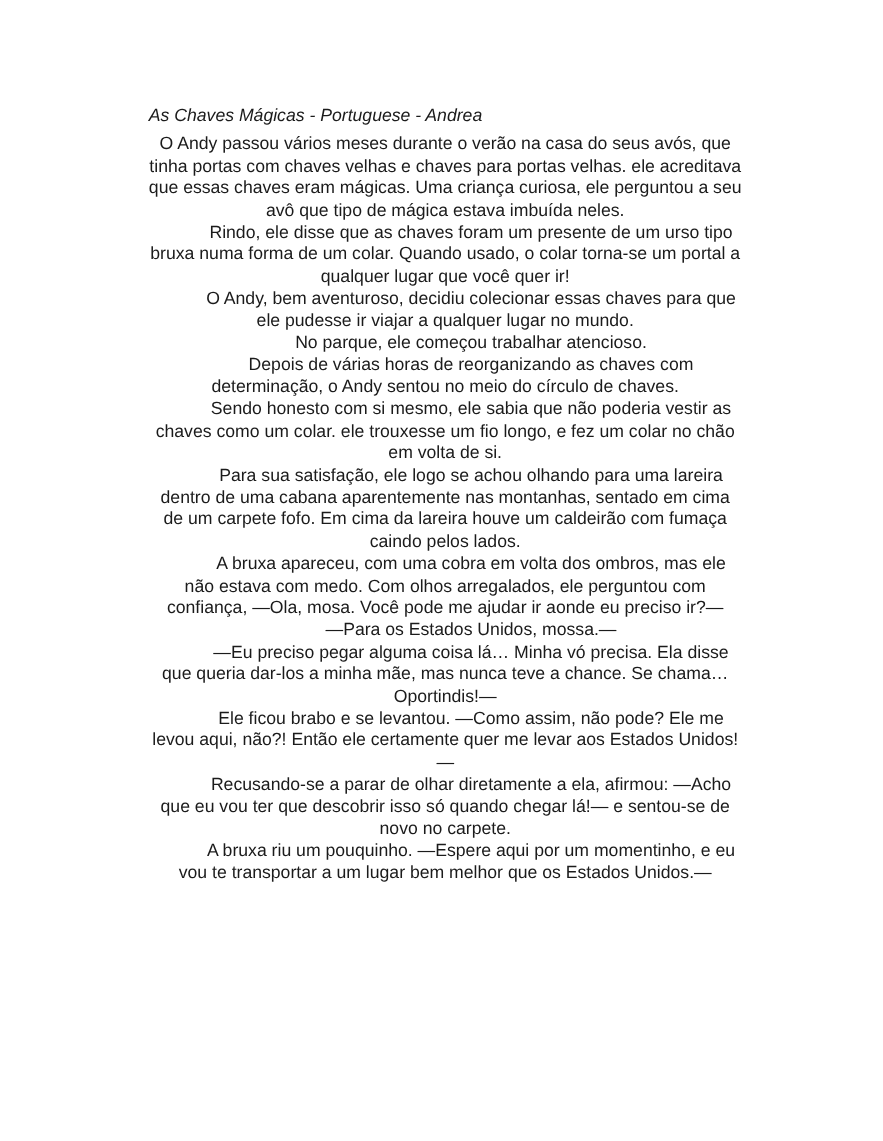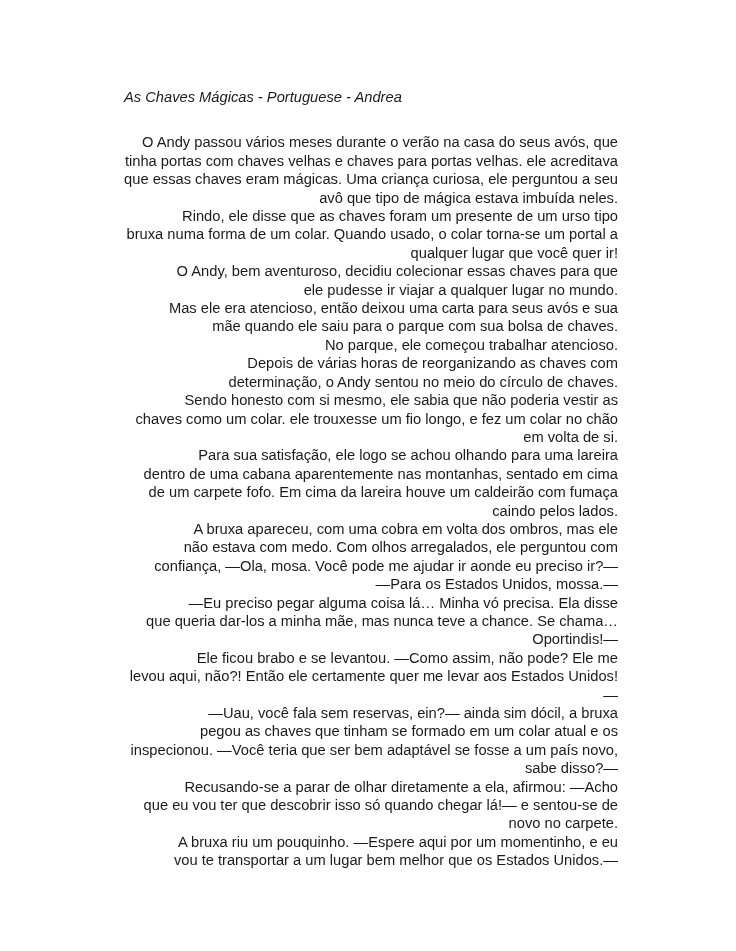--- a/index.html
+++ b/index.html
@@ -15,50 +15,48 @@
     box-sizing: border-box;
     padding: 88px 118px 40px 124px;
     overflow: hidden;
     font-family: "Liberation Sans", "DejaVu Sans", sans-serif;
     color: #1b1b1b;
   }
   .doc-title {
     font-style: italic;
     font-size: 14.7px;
     line-height: 18.4px;
-    margin: 0 0 27px 0;
+    margin: 0 0 5px 0;
     white-space: nowrap;
   }
   .doc-body p {
     margin: 0;
     font-size: 14.7px;
     line-height: 18.4px;
     text-indent: 43px;
-    text-align: right;
+    text-align: center;
     word-spacing: normal;
   }
   .doc-body p.no-indent {
     text-indent: 0;
   }
 </style>
 </head>
 <body>
 
 <div class="page">
   <div class="doc-title">As Chaves Mágicas - Portuguese - Andrea</div>
   <div class="doc-body">
     <p class="no-indent">O Andy passou vários meses durante o verão na casa do seus avós, que tinha portas com chaves velhas e chaves para portas velhas. ele acreditava que essas chaves eram mágicas. Uma criança curiosa, ele perguntou a seu avô que tipo de mágica estava imbuída neles.</p>
     <p>Rindo, ele disse que as chaves foram um presente de um urso tipo bruxa numa forma de um colar. Quando usado, o colar torna-se um portal a qualquer lugar que você quer ir!</p>
     <p>O Andy, bem aventuroso, decidiu colecionar essas chaves para que ele pudesse ir viajar a qualquer lugar no mundo.</p>
-    <p>Mas ele era atencioso, então deixou uma carta para seus avós e sua mãe quando ele saiu para o parque com sua bolsa de chaves.</p>
     <p>No parque, ele começou trabalhar atencioso.</p>
     <p>Depois de várias horas de reorganizando as chaves com determinação, o Andy sentou no meio do círculo de chaves.</p>
     <p>Sendo honesto com si mesmo, ele sabia que não poderia vestir as chaves como um colar. ele trouxesse um fio longo, e fez um colar no chão em volta de si.</p>
     <p>Para sua satisfação, ele logo se achou olhando para uma lareira dentro de uma cabana aparentemente nas montanhas, sentado em cima de um carpete fofo. Em cima da lareira houve um caldeirão com fumaça caindo pelos lados.</p>
     <p>A bruxa apareceu, com uma cobra em volta dos ombros, mas ele não estava com medo. Com olhos arregalados, ele perguntou com confiança, —Ola, mosa. Você pode me ajudar ir aonde eu preciso ir?—</p>
     <p>—Para os Estados Unidos, mossa.—</p>
     <p>—Eu preciso pegar alguma coisa lá… Minha vó precisa. Ela disse que queria dar-los a minha mãe, mas nunca teve a chance. Se chama… Oportindis!—</p>
     <p>Ele ficou brabo e se levantou. —Como assim, não pode? Ele me levou aqui, não?! Então ele certamente quer me levar aos Estados Unidos!—</p>
-    <p>—Uau, você fala sem reservas, ein?— ainda sim dócil, a bruxa pegou as chaves que tinham se formado em um colar atual e os inspecionou. —Você teria que ser bem adaptável se fosse a um país novo, sabe disso?—</p>
     <p>Recusando-se a parar de olhar diretamente a ela, afirmou: —Acho que eu vou ter que descobrir isso só quando chegar lá!— e sentou-se de novo no carpete.</p>
     <p>A bruxa riu um pouquinho. —Espere aqui por um momentinho, e eu vou te transportar a um lugar bem melhor que os Estados Unidos.—</p>
   </div>
 </div>
 
 </body></html>

